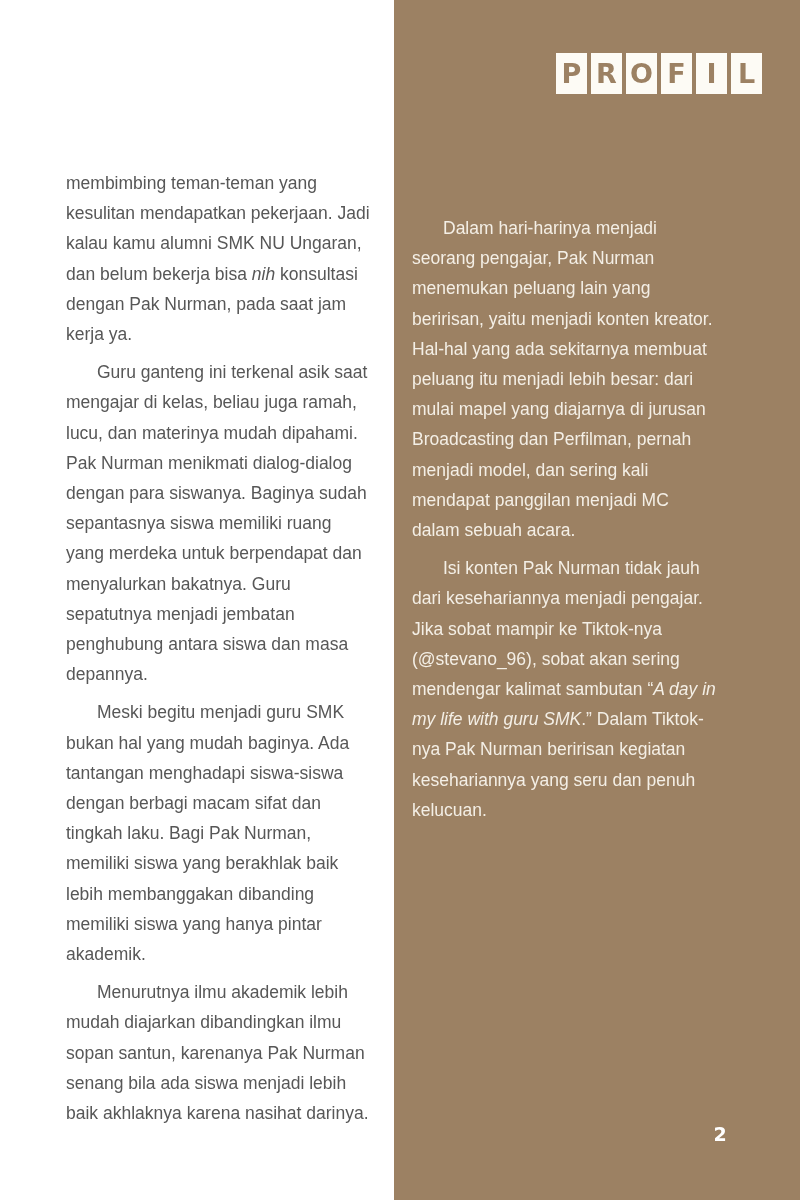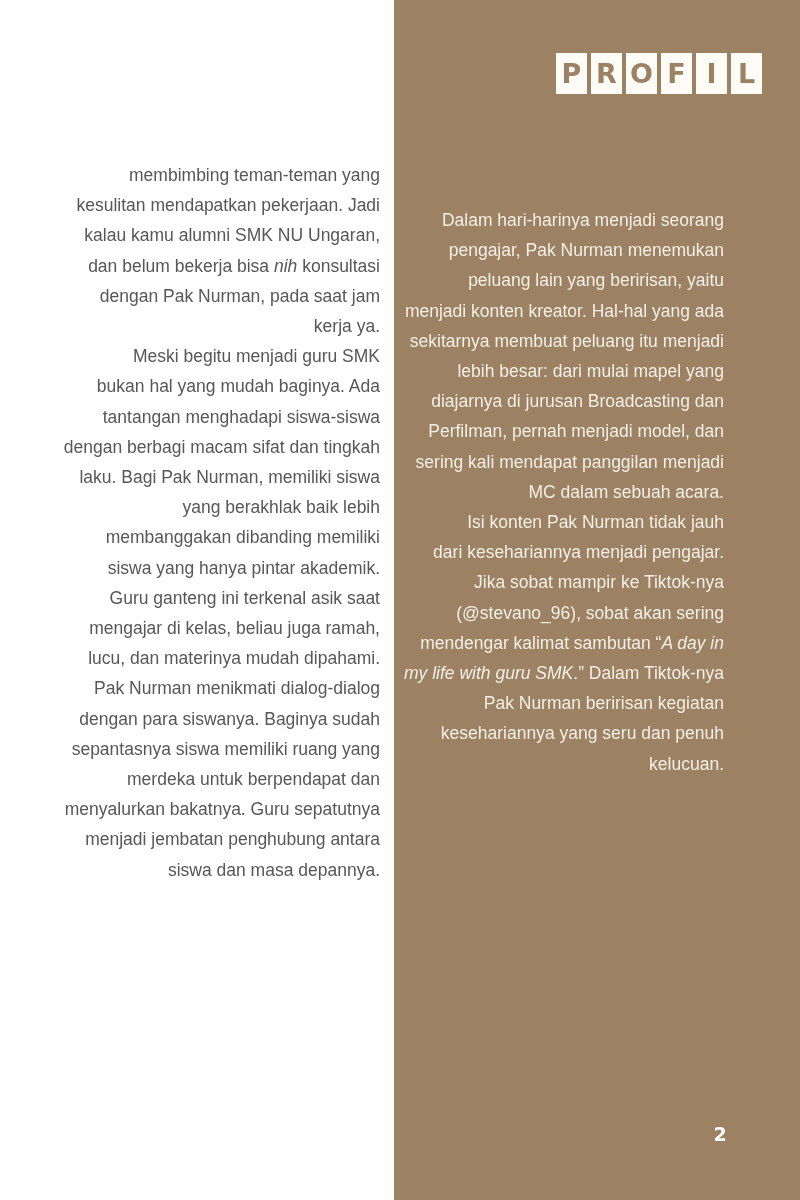--- a/index.html
+++ b/index.html
@@ -85,23 +85,22 @@
     width: 322px;
     color: #575757;
   }
   #right-column {
     left: 404px;
     top: 205px;
     width: 320px;
     color: #f4efe6;
   }
   .column p {
-    margin: 0;
+    margin: 8px;
     text-indent: 31px;
-    text-align: right;
   }
   .column p.noindent {
     text-indent: 0;
   }
   .column i {
     font-style: italic;
   }
 
   
   #page-number {
@@ -129,22 +128,23 @@
       <div class="tile">R</div>
       <div class="tile">O</div>
       <div class="tile">F</div>
       <div class="tile">I</div>
       <div class="tile">L</div>
     </div>
 
 
   <div id="left-column" class="column">
       <p class="noindent"><span>membimbing teman-teman yang kesulitan mendapatkan pekerjaan. Jadi kalau kamu alumni SMK NU Ungaran, dan belum bekerja bisa </span><i>nih</i><span> konsultasi dengan Pak Nurman, pada saat jam kerja ya.</span></p>
+      <p><span>Guru ganteng ini terkenal asik saat mengajar di kelas, beliau juga ramah, lucu, dan materinya mudah dipahami. Pak Nurman menikmati dialog-dialog dengan para siswanya. Baginya sudah sepantasnya siswa memiliki ruang yang merdeka untuk berpendapat dan menyalurkan bakatnya. Guru sepatutnya menjadi jembatan penghubung antara siswa dan masa depannya.</span></p>
       <p><span>Meski begitu menjadi guru SMK bukan hal yang mudah baginya. Ada tantangan menghadapi siswa-siswa dengan berbagi macam sifat dan tingkah laku. Bagi Pak Nurman, memiliki siswa yang berakhlak baik lebih membanggakan dibanding memiliki siswa yang hanya pintar akademik.</span></p>
-      <p><span>Guru ganteng ini terkenal asik saat mengajar di kelas, beliau juga ramah, lucu, dan materinya mudah dipahami. Pak Nurman menikmati dialog-dialog dengan para siswanya. Baginya sudah sepantasnya siswa memiliki ruang yang merdeka untuk berpendapat dan menyalurkan bakatnya. Guru sepatutnya menjadi jembatan penghubung antara siswa dan masa depannya.</span></p>
+      <p><span>Menurutnya ilmu akademik lebih mudah diajarkan dibandingkan ilmu sopan santun, karenanya Pak Nurman senang bila ada siswa menjadi lebih baik akhlaknya karena nasihat darinya.</span></p>
     </div>
 
   <div id="right-column" class="column">
       <p><span>Dalam hari-harinya menjadi seorang pengajar, Pak Nurman menemukan peluang lain yang beririsan, yaitu menjadi konten kreator. Hal-hal yang ada sekitarnya membuat peluang itu menjadi lebih besar: dari mulai mapel yang diajarnya di jurusan Broadcasting dan Perfilman, pernah menjadi model, dan sering kali mendapat panggilan menjadi MC dalam sebuah acara.</span></p>
       <p><span>Isi konten Pak Nurman tidak jauh dari kesehariannya menjadi pengajar. Jika sobat mampir ke Tiktok-nya (@stevano_96), sobat akan sering mendengar kalimat sambutan “</span><i>A day in my life with guru SMK</i><span>.” Dalam Tiktok-nya Pak Nurman beririsan kegiatan kesehariannya yang seru dan penuh kelucuan.</span></p>
     </div>
 
   <div id="page-number">2</div>
 
 </div>

